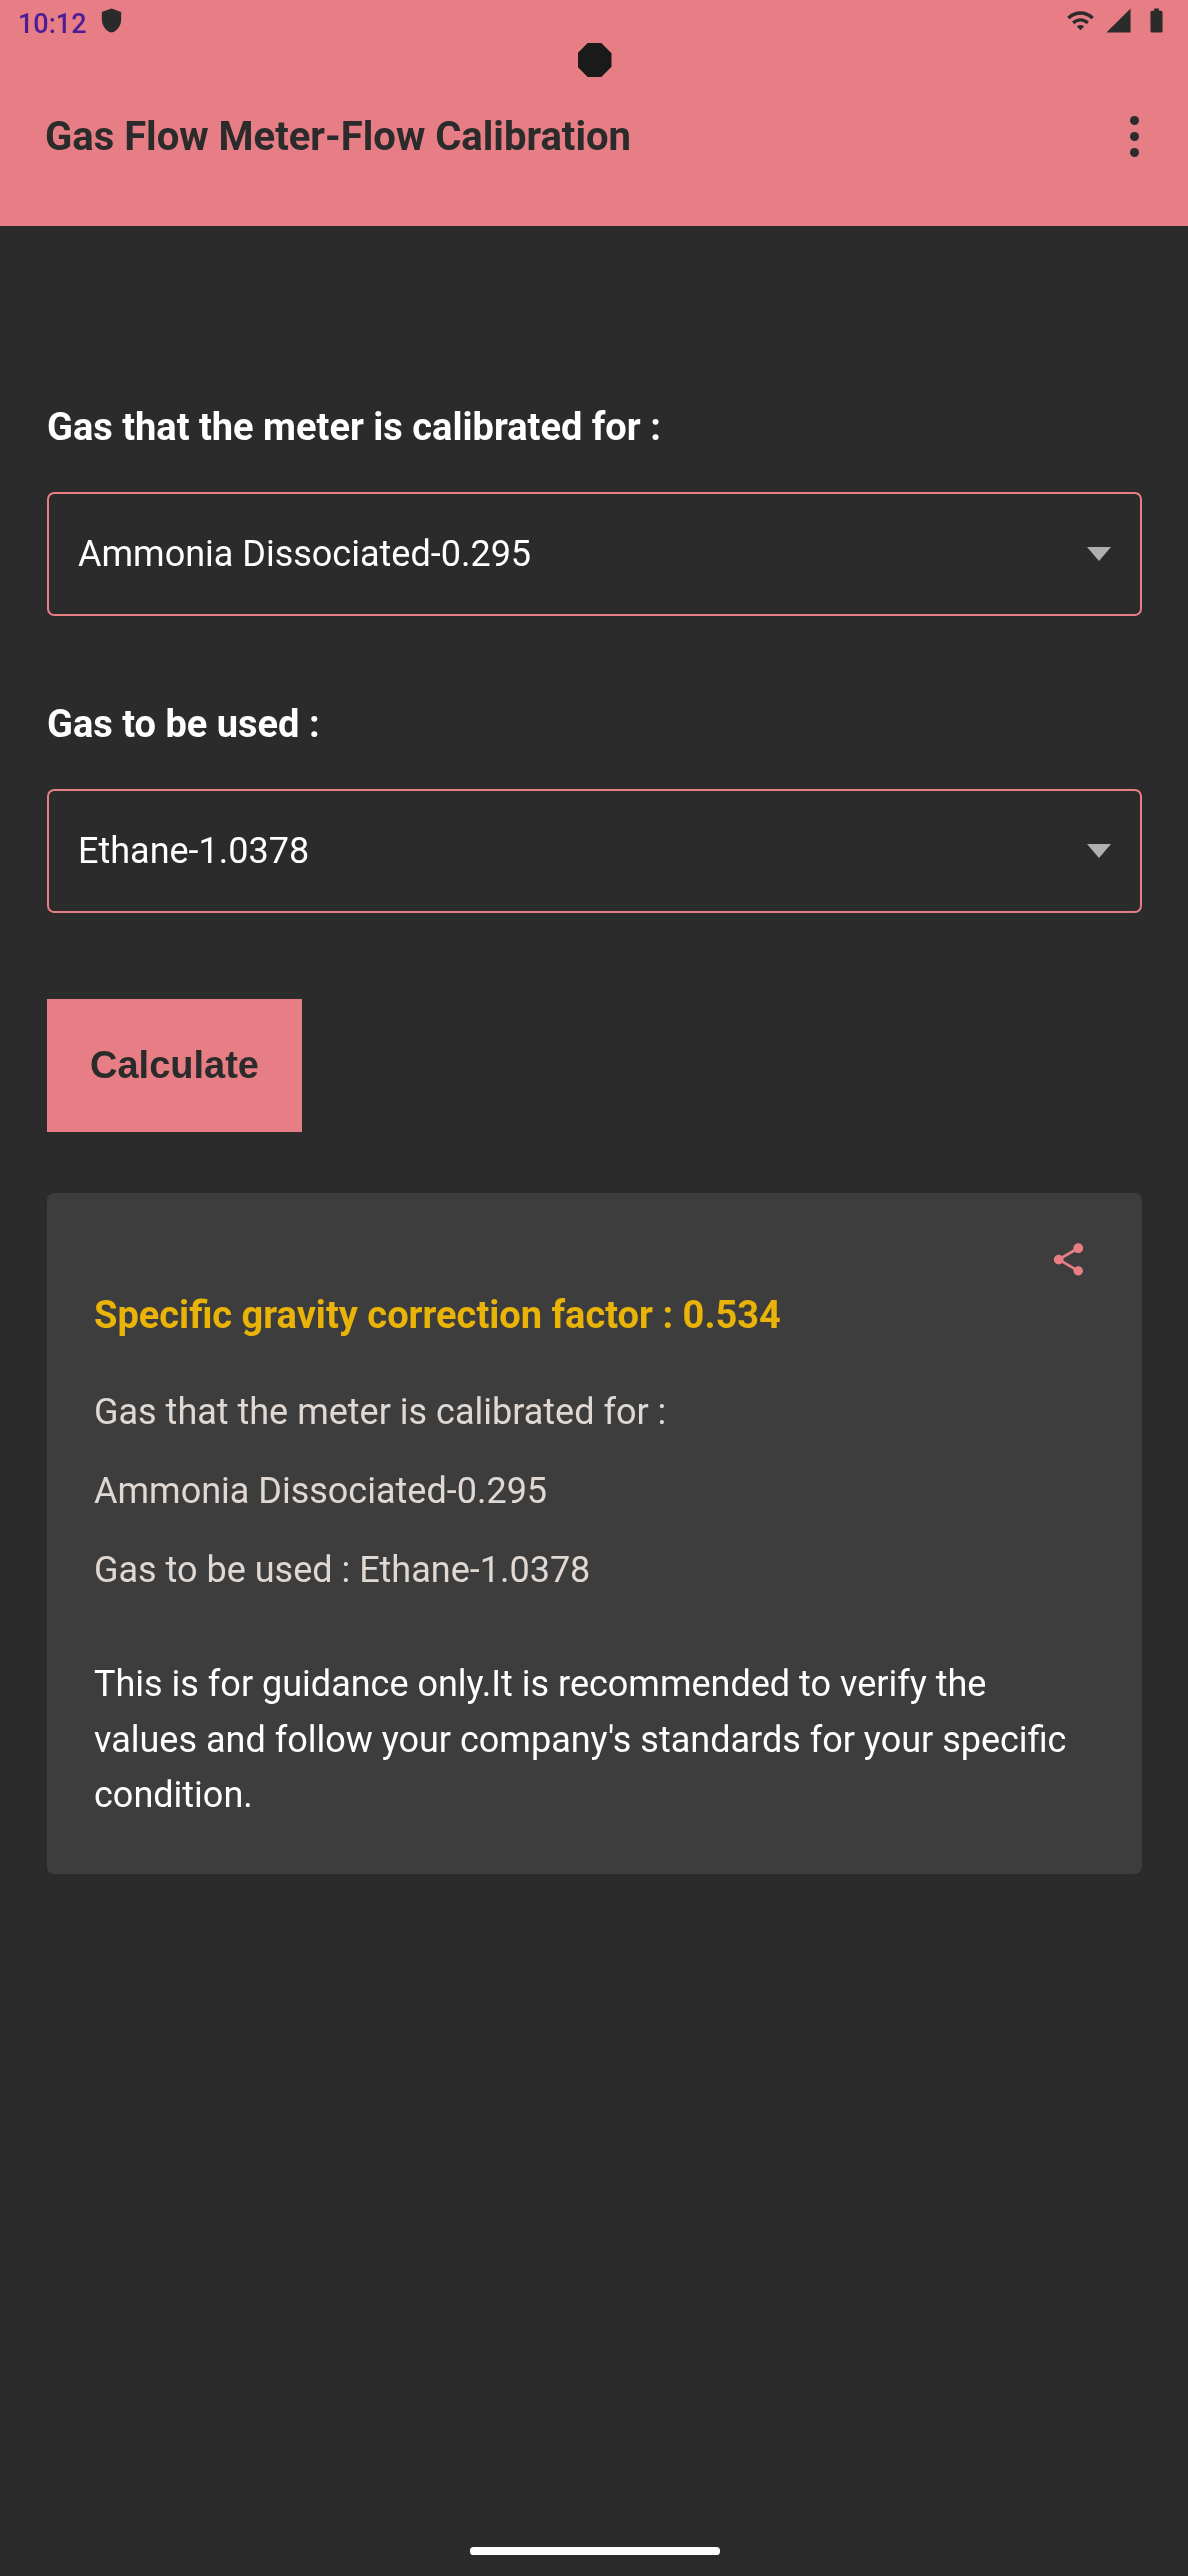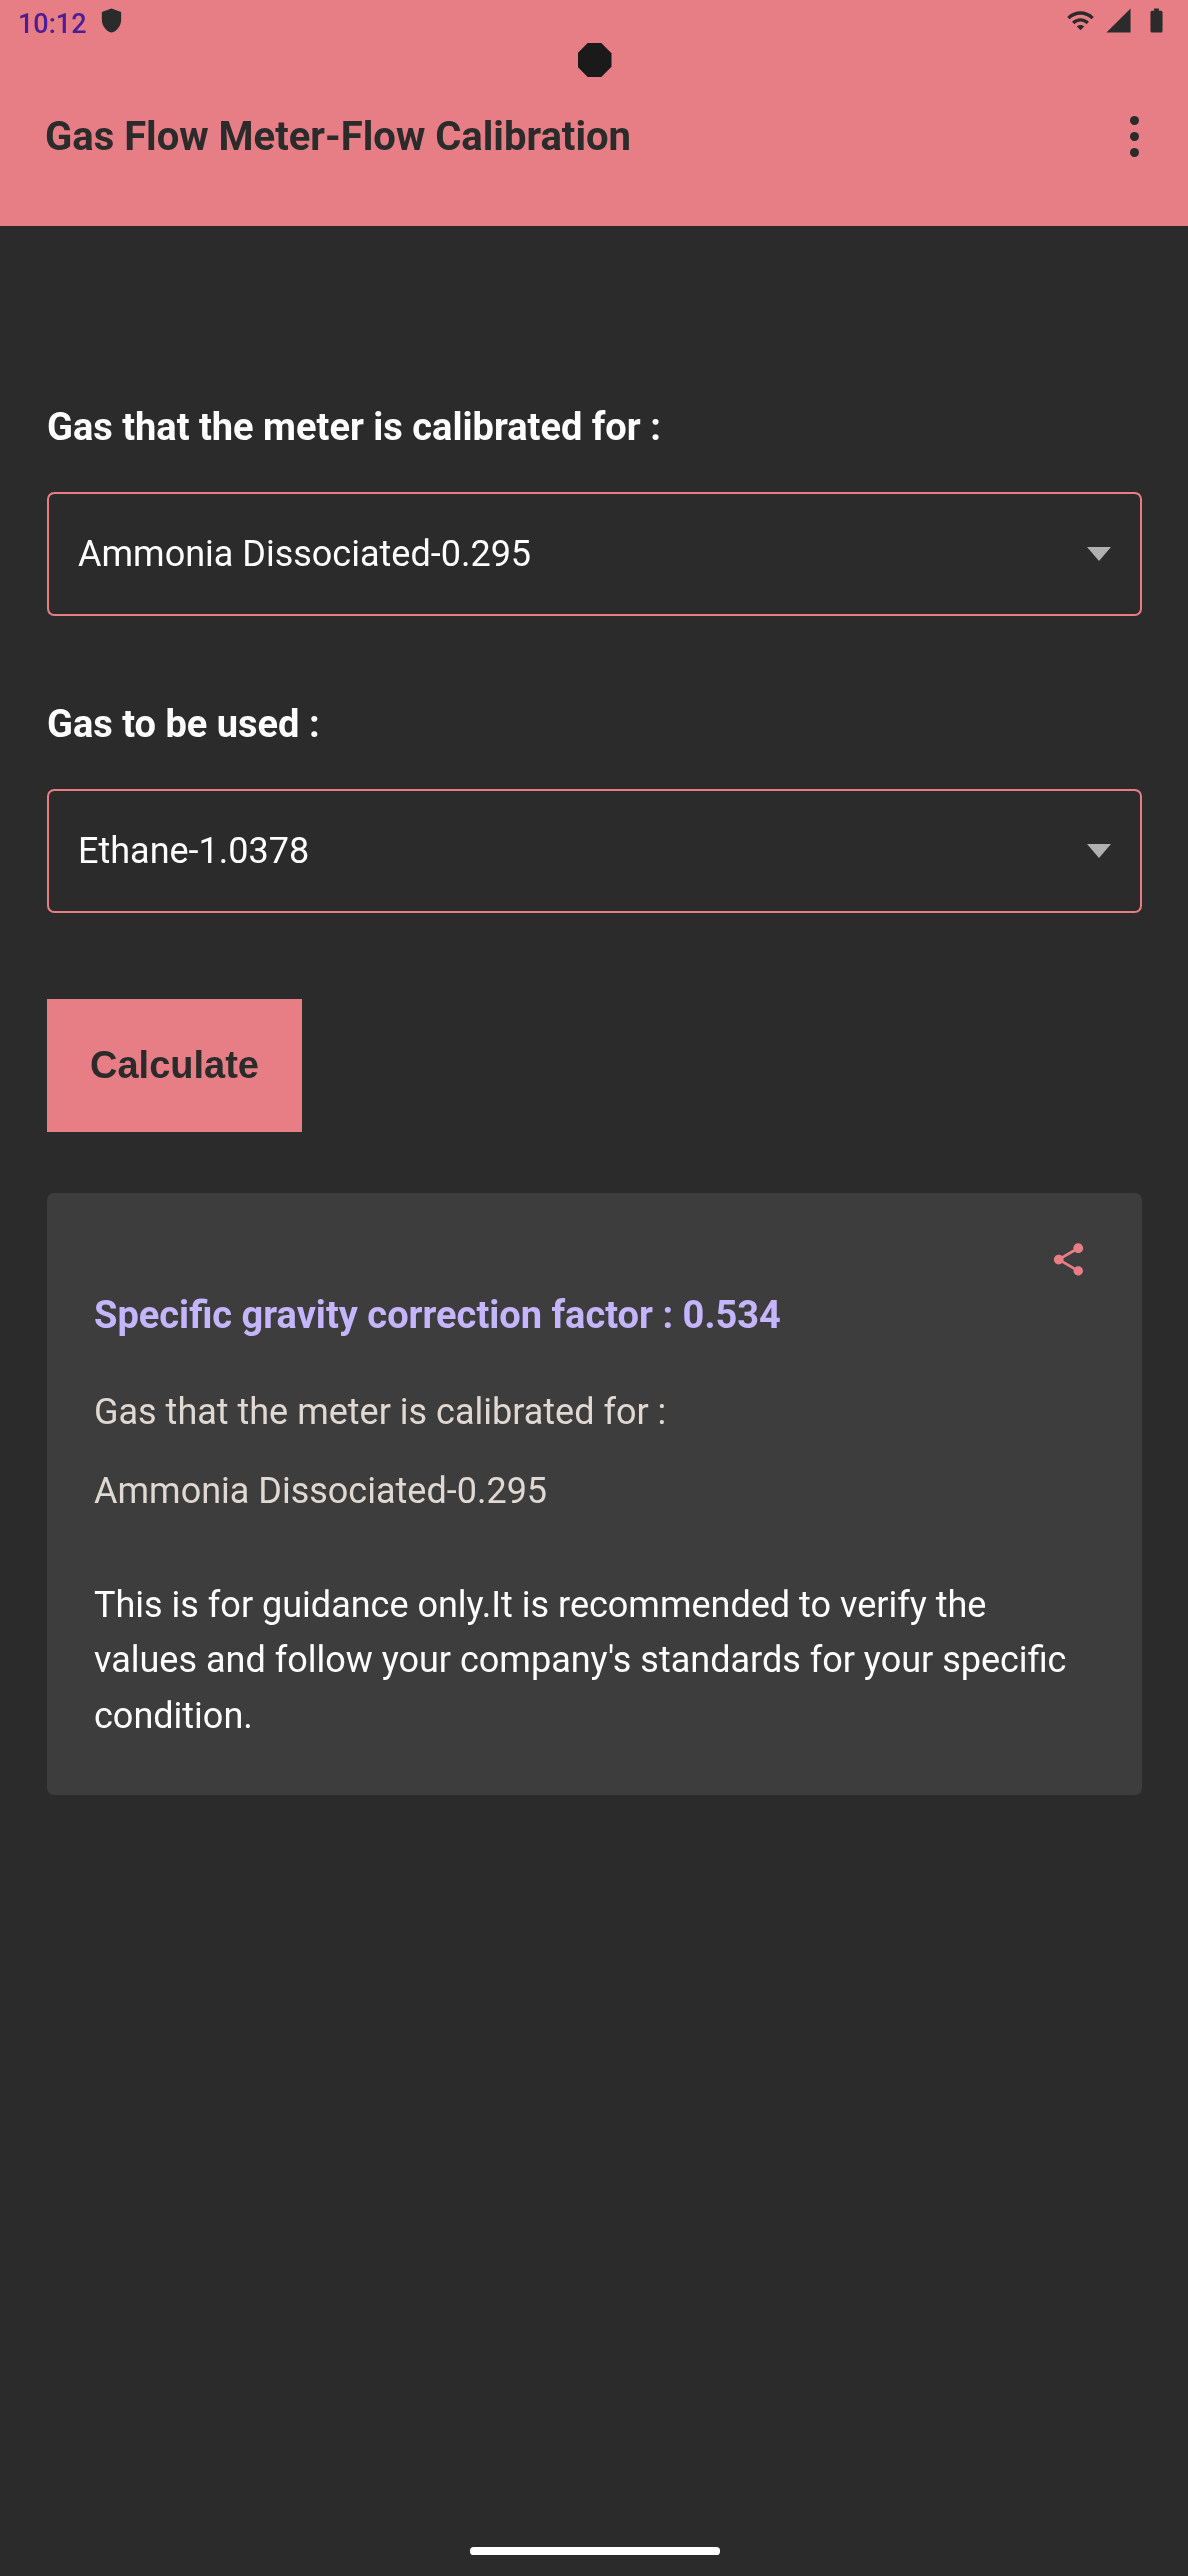--- a/index.html
+++ b/index.html
@@ -154,21 +154,21 @@
     
     .share-icon svg {
       width: 100%;
       height: 100%;
       fill: #e77e85;
     }
     
     .result-title {
       font-size: 38px;
       font-weight: 700;
-      color: #c4b5fd;
+      color: #eab308;
       margin-top: 57px;
       margin-bottom: 47px;
     }
     
     .result-line {
       font-size: 36px;
       font-weight: 400;
       color: #e0d8d2;
       line-height: 1.6;
       margin-bottom: 14.3px;
@@ -287,20 +287,21 @@
         <svg viewBox="0 0 24 24">
             <path d="M18 16.08c-.76 0-1.44.3-1.96.77L8.91 12.7c.05-.23.09-.46.09-.7s-.04-.47-.09-.7l7.05-4.11c.54.5 1.25.81 2.04.81 1.66 0 3-1.34 3-3s-1.34-3-3-3-3 1.34-3 3c0 .24.04.47.09.7L8.04 9.81C7.5 9.31 6.79 9 6 9c-1.66 0-3 1.34-3 3s1.34 3 3 3c.79 0 1.5-.31 2.04-.81l7.12 4.16c-.05.21-.08.43-.08.65 0 1.61 1.31 2.92 2.92 2.92 1.61 0 2.92-1.31 2.92-2.92s-1.31-2.92-2.92-2.92z"></path>
           </svg>
       </div>
     </div>
 
     <div class="result-title">Specific gravity correction factor : 0.534</div>
 
     <div class="result-line result-line-1">Gas that the meter is calibrated for :</div>
     <div class="result-line result-line-2">Ammonia Dissociated-0.295</div>
+    <div class="result-line">Gas to be used : Ethane-1.0378</div>
 
     <div class="disclaimer">This is for guidance only.It is recommended to verify the values and follow your company's standards for your specific condition.</div>
   </div>
   
 </div>
 
 <div class="nav-bar">
   <div class="nav-handle"></div>
 </div>
 

